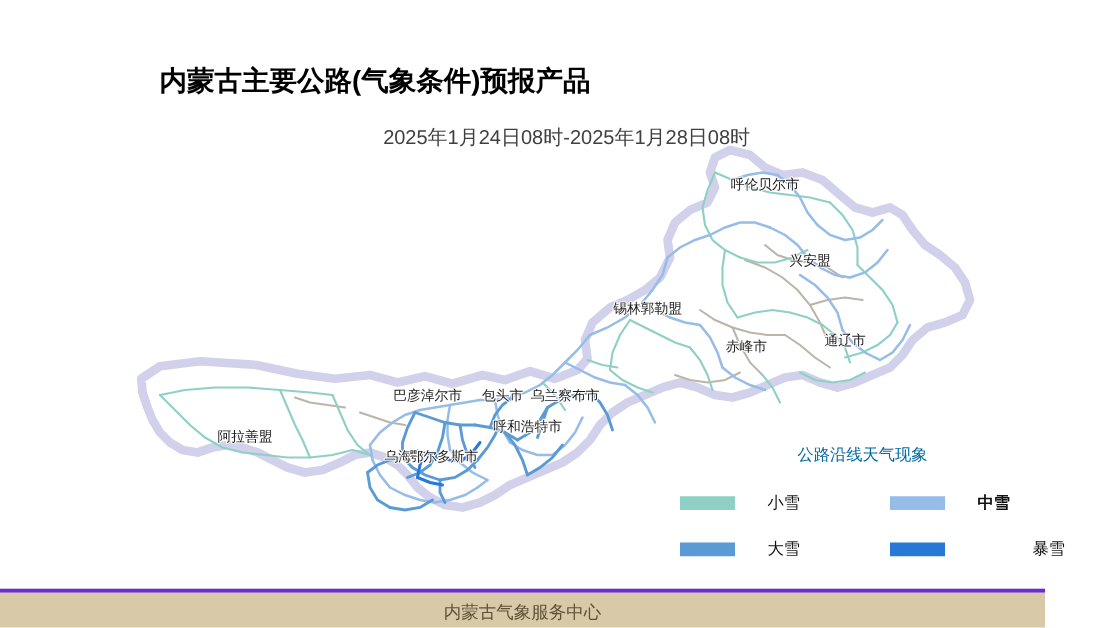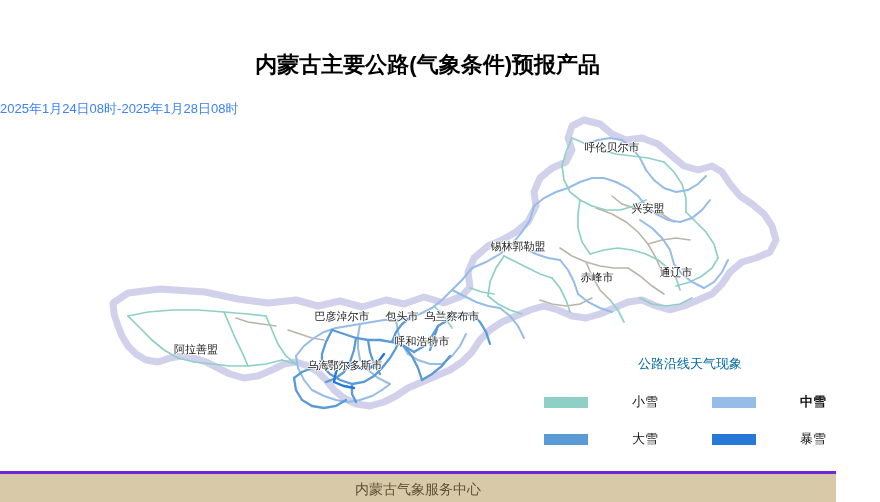--- a/index.html
+++ b/index.html
@@ -22,36 +22,36 @@
     height: 502px;
     background: #ffffff;
   }
 
   
   .title {
     position: absolute;
     left: 0;
     top: 50px;
     width: 600px;
-    text-align: right;
+    text-align: center;
     font-size: 22px;
     font-weight: bold;
     color: #000000;
     letter-spacing: 0px;
     white-space: nowrap;
   }
   .subtitle {
     position: absolute;
     left: 0;
     top: 100px;
     width: 600px;
-    text-align: left;
-    font-size: 13px;
+    text-align: right;
+    font-size: 16px;
     font-weight: normal;
-    color: #3b82f6;
+    color: #404040;
     white-space: nowrap;
   }
 
   
   #map-svg {
     position: absolute;
     left: 0;
     top: 0;
     width: 880px;
     height: 502px;
@@ -86,28 +86,28 @@
     white-space: nowrap;
   }
   .legend-row {
     position: absolute;
     display: flex;
     align-items: center;
   }
   .legend-row.r1c1 { left: 4px;   top: 38px; }
   .legend-row.r1c2 { left: 172px; top: 38px; font-weight: bold; }
   .legend-row.r2c1 { left: 4px;   top: 75px; }
-  .legend-row.r2c2 { left: 172px; top: 75px; }
+  .legend-row.r2c2 { left: 172px; top: 75px; gap: 44px; }
   .swatch {
     width: 44px;
     height: 11px;
     display: inline-block;
   }
   .legend-label {
-    margin-left: 44px;
+    margin-left: 26px;
     font-size: 13px;
     color: #111111;
     white-space: nowrap;
   }
 
   
   #footer {
     position: absolute;
     left: 0;
     top: 471px;

